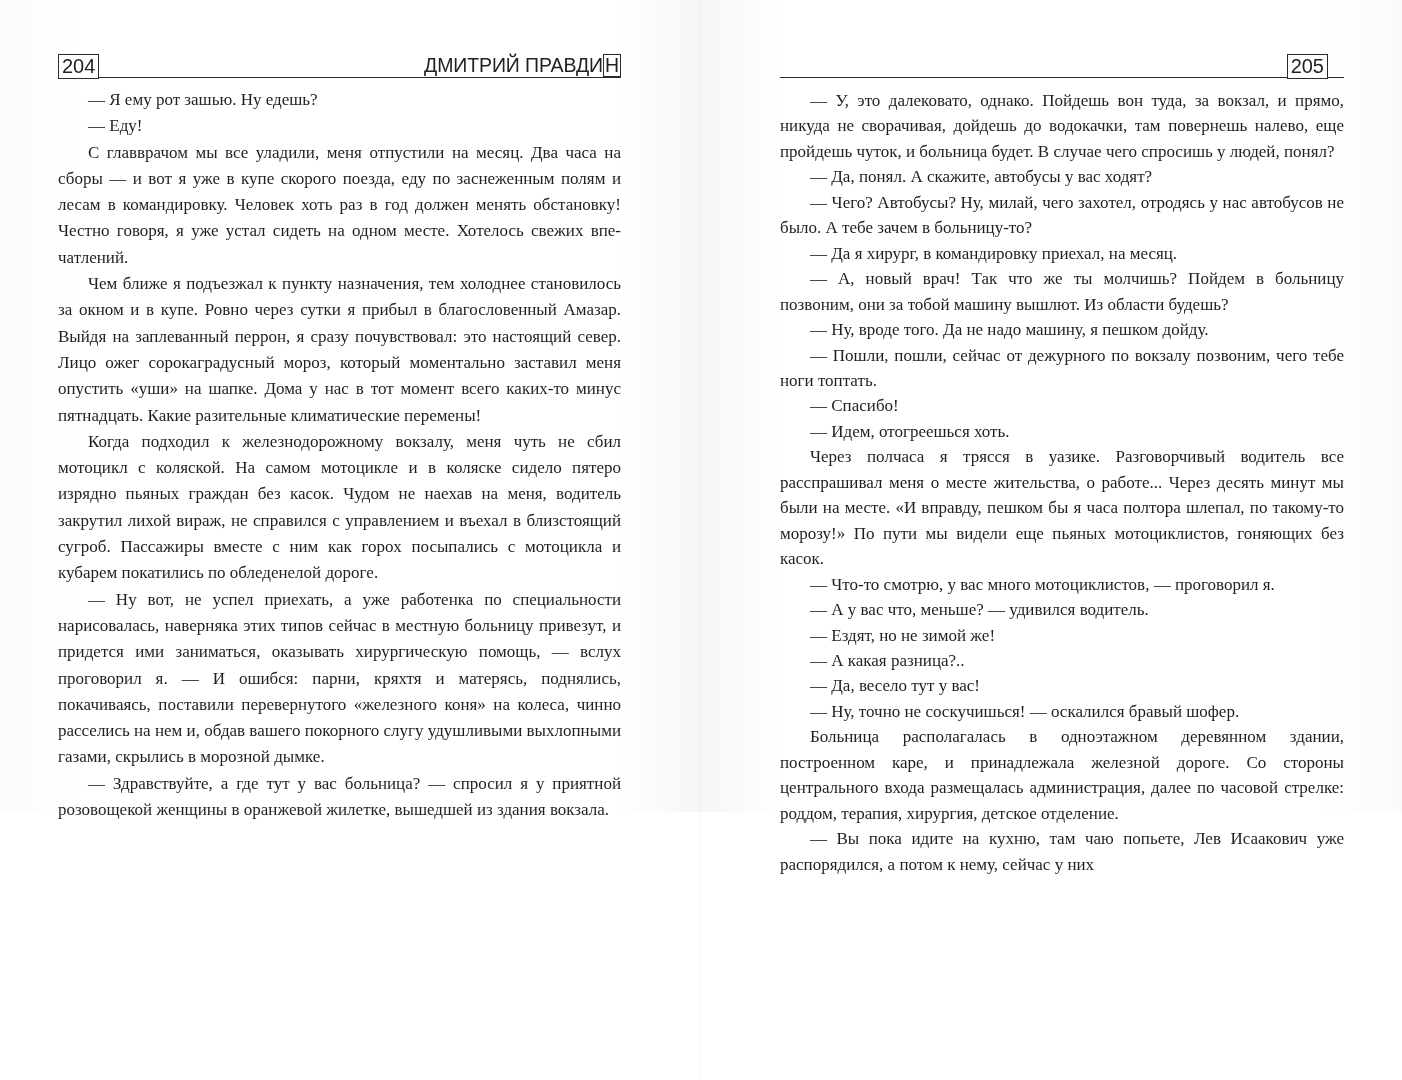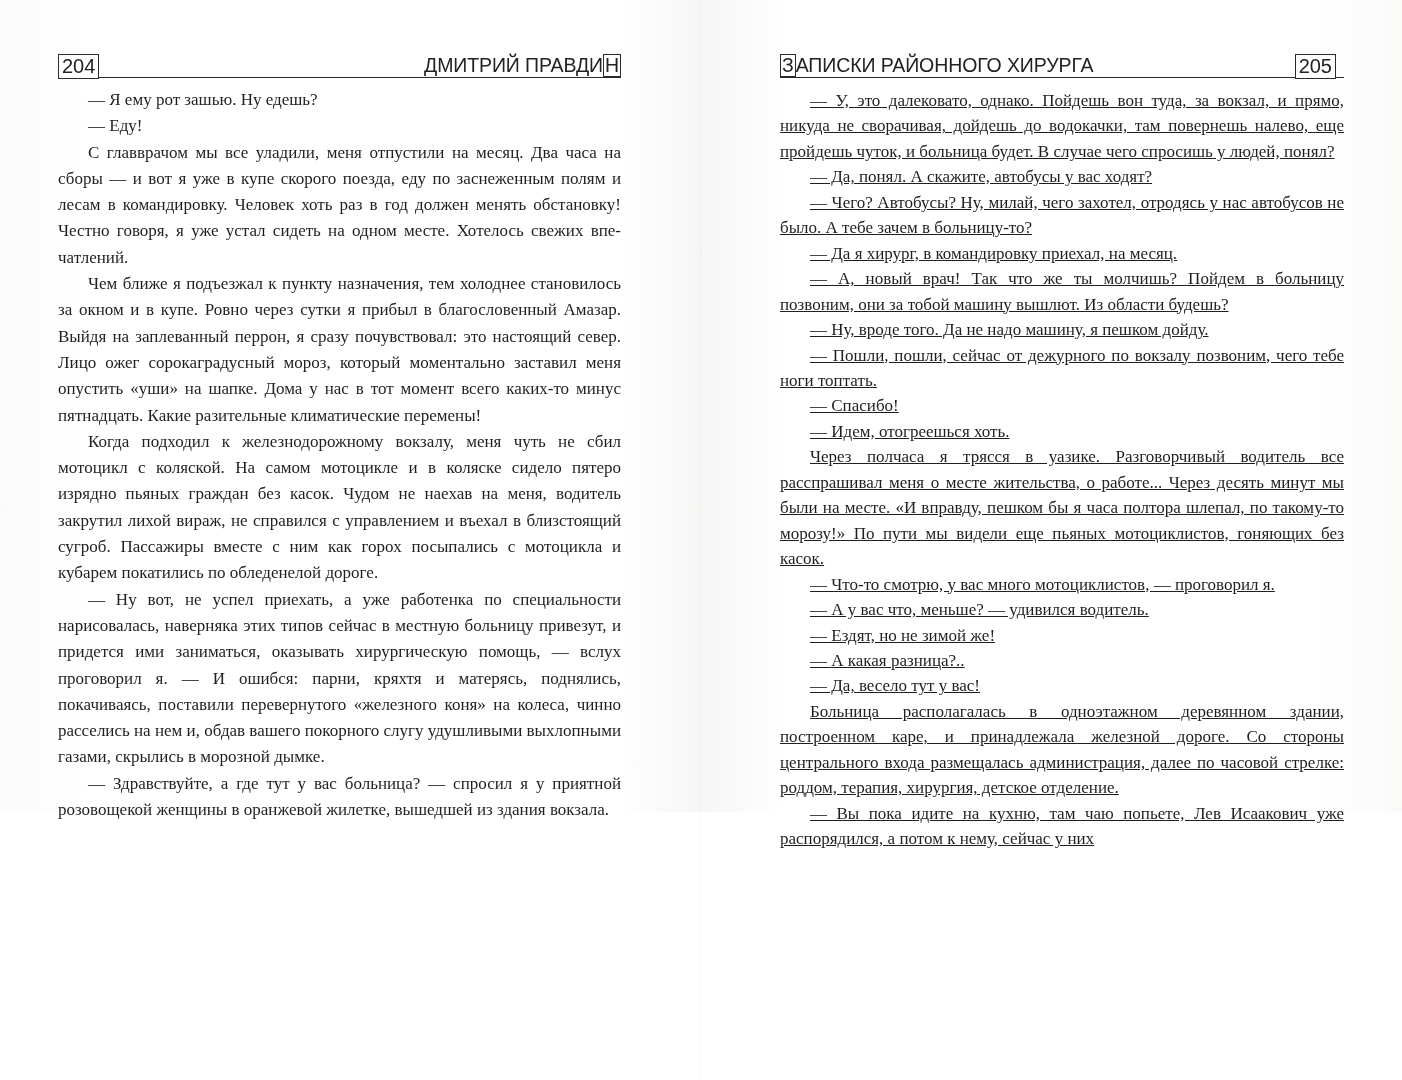--- a/index.html
+++ b/index.html
@@ -51,21 +51,21 @@
     position: absolute;
     bottom: -1.5px;
     height: 23px;
     border: 1.5px solid #2a2a2a;
     padding: 0 3px;
     font-size: 20px;
     line-height: 23px;
     background: #fff;
   }
   .page.left .folio { left: 0; }
-  .page.right .folio { right: 8px; }
+  .page.right .folio { right: 16px; }
   .head-title {
     position: absolute;
     bottom: 0;
     font-size: 19.5px;
     line-height: 24px;
     letter-spacing: -0.1px;
     text-align: center;
   }
   .page.left .head-title { right: 0; }
   .page.right .head-title { left: 0; }
@@ -79,21 +79,21 @@
   .body-text {
     position: absolute;
     top: 87px;
     left: 0;
     width: 100%;
     font-size: 17px;
     line-height: 26.3px;
     text-align: justify;
     hyphens: manual;
   }
-  .page.right .body-text { top: 88px; line-height: 25.45px; text-decoration: underline; }
+  .page.right .body-text { top: 88px; line-height: 25.45px; }
   .body-text p {
     margin: 0;
     text-indent: 30px;
   }
 </style>
 </head>
 <body>
 
 <div class="spread">
   <div class="gutter"></div>
@@ -109,36 +109,36 @@
       <p>С главврачом мы все уладили, меня отпустили на месяц. Два часа на сборы — и вот я уже в купе скорого поезда, еду по заснеженным полям и лесам в командировку. Человек хоть раз в год должен менять обстановку! Честно говоря, я уже устал сидеть на одном месте. Хотелось свежих впе­чатлений.</p>
       <p>Чем ближе я подъезжал к пункту назначения, тем холоднее становилось за окном и в купе. Ровно через сутки я прибыл в благословенный Амазар. Выйдя на заплеван­ный перрон, я сразу почувствовал: это настоящий север. Лицо ожег сорокаградусный мороз, который моментально заставил меня опустить «уши» на шапке. Дома у нас в тот момент всего каких-то минус пятнадцать. Какие разитель­ные климатические перемены!</p>
       <p>Когда подходил к железнодорожному вокзалу, меня чуть не сбил мотоцикл с коляской. На самом мотоцикле и в коляске сидело пятеро изрядно пьяных граждан без касок. Чудом не наехав на меня, водитель закрутил лихой вираж, не справился с управлением и въехал в близстоя­щий сугроб. Пассажиры вместе с ним как горох посыпа­лись с мотоцикла и кубарем покатились по обледенелой дороге.</p>
       <p>— Ну вот, не успел приехать, а уже работенка по спе­циальности нарисовалась, наверняка этих типов сейчас в местную больницу привезут, и придется ими занимать­ся, оказывать хирургическую помощь, — вслух прогово­рил я. — И ошибся: парни, кряхтя и матерясь, поднялись, покачиваясь, поставили перевернутого «железного коня» на колеса, чинно расселись на нем и, обдав вашего покор­ного слугу удушливыми выхлопными газами, скрылись в морозной дымке.</p>
       <p>— Здравствуйте, а где тут у вас больница? — спросил я у приятной розовощекой женщины в оранжевой жилетке, вышедшей из здания вокзала.</p>
     </div>
   </div>
 
   <div class="page right">
     <div class="running-head">
-      <span class="head-title"><span class="boxed-letter">З</span><span>АПИСКИ РАЙОННОГО ХИРУРГА</span></span>
       <span class="folio">205</span>
     </div>
     <div class="body-text">
       <p>— У, это далековато, однако. Пойдешь вон туда, за вок­зал, и прямо, никуда не сворачивая, дойдешь до водокач­ки, там повернешь налево, еще пройдешь чуток, и больни­ца будет. В случае чего спросишь у людей, понял?</p>
       <p>— Да, понял. А скажите, автобусы у вас ходят?</p>
       <p>— Чего? Автобусы? Ну, милай, чего захотел, отродясь у нас автобусов не было. А тебе зачем в больницу-то?</p>
       <p>— Да я хирург, в командировку приехал, на месяц.</p>
       <p>— А, новый врач! Так что же ты молчишь? Пойдем в больницу позвоним, они за тобой машину вышлют. Из области будешь?</p>
       <p>— Ну, вроде того. Да не надо машину, я пешком дойду.</p>
       <p>— Пошли, пошли, сейчас от дежурного по вокзалу позвоним, чего тебе ноги топтать.</p>
       <p>— Спасибо!</p>
       <p>— Идем, отогреешься хоть.</p>
       <p>Через полчаса я трясся в уазике. Разговорчивый води­тель все расспрашивал меня о месте жительства, о работе... Через десять минут мы были на месте. «И вправду, пеш­ком бы я часа полтора шлепал, по такому-то морозу!» По пути мы видели еще пьяных мотоциклистов, гоняющих без касок.</p>
       <p>— Что-то смотрю, у вас много мотоциклистов, — про­говорил я.</p>
       <p>— А у вас что, меньше? — удивился водитель.</p>
       <p>— Ездят, но не зимой же!</p>
       <p>— А какая разница?..</p>
       <p>— Да, весело тут у вас!</p>
+      <p>— Ну, точно не соскучишься! — оскалился бравый шофер.</p>
       <p>Больница располагалась в одноэтажном деревянном здании, построенном каре, и принадлежала железной дороге. Со стороны центрального входа размещалась администрация, далее по часовой стрелке: роддом, тера­пия, хирургия, детское отделение.</p>
       <p>— Вы пока идите на кухню, там чаю попьете, Лев Исаакович уже распорядился, а потом к нему, сейчас у них</p>
     </div>
   </div>
 </div>
 
 </body></html>

